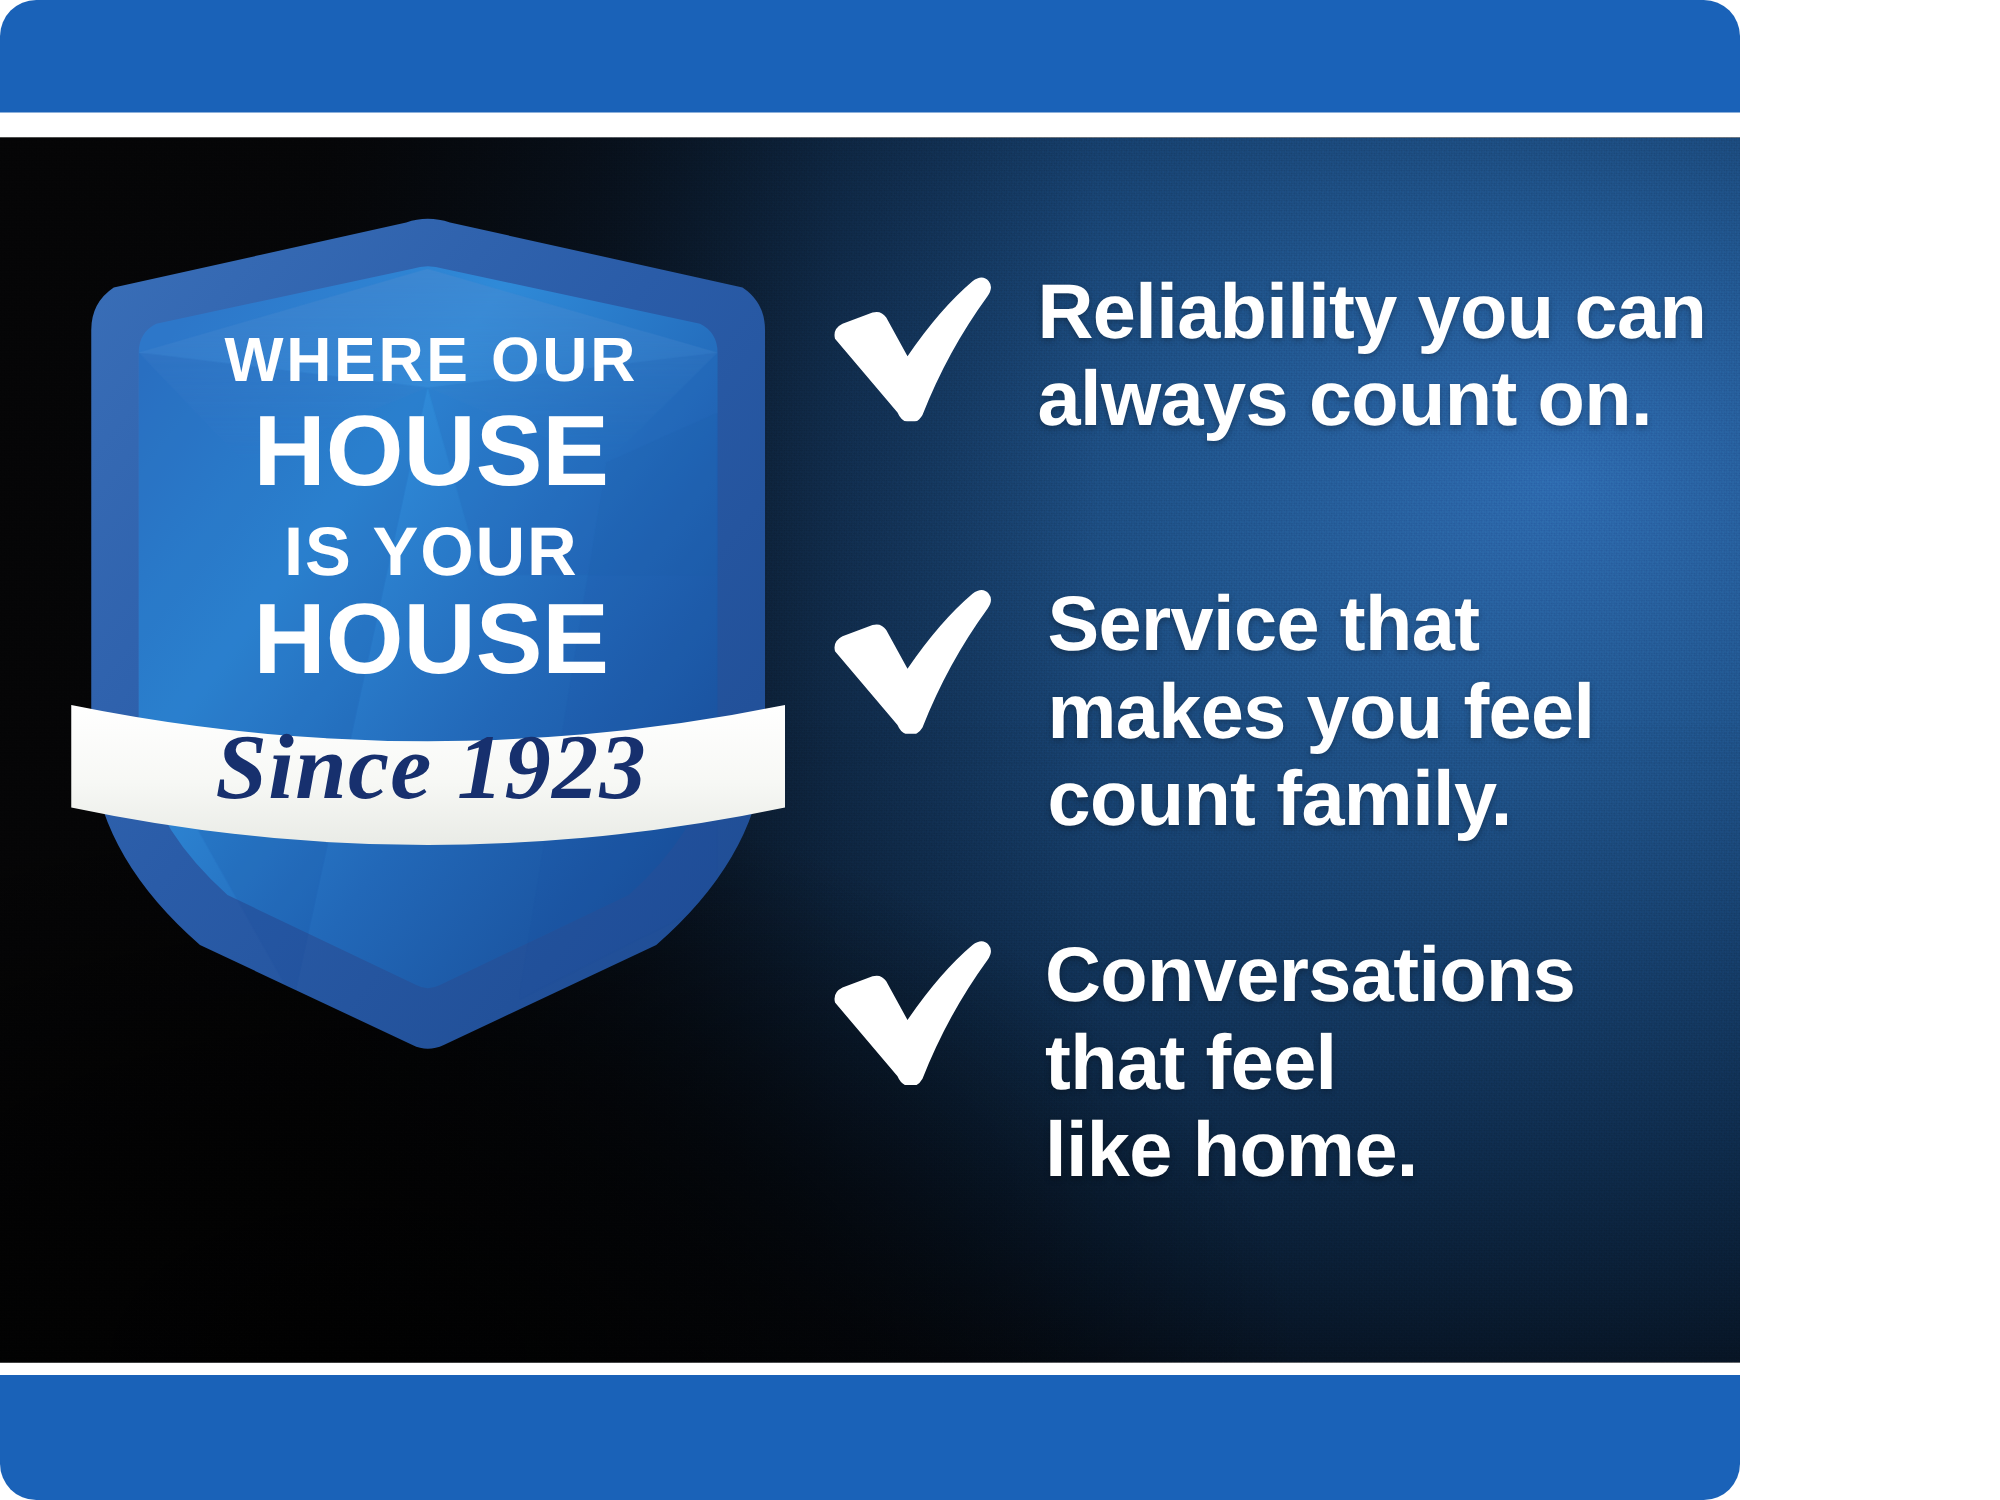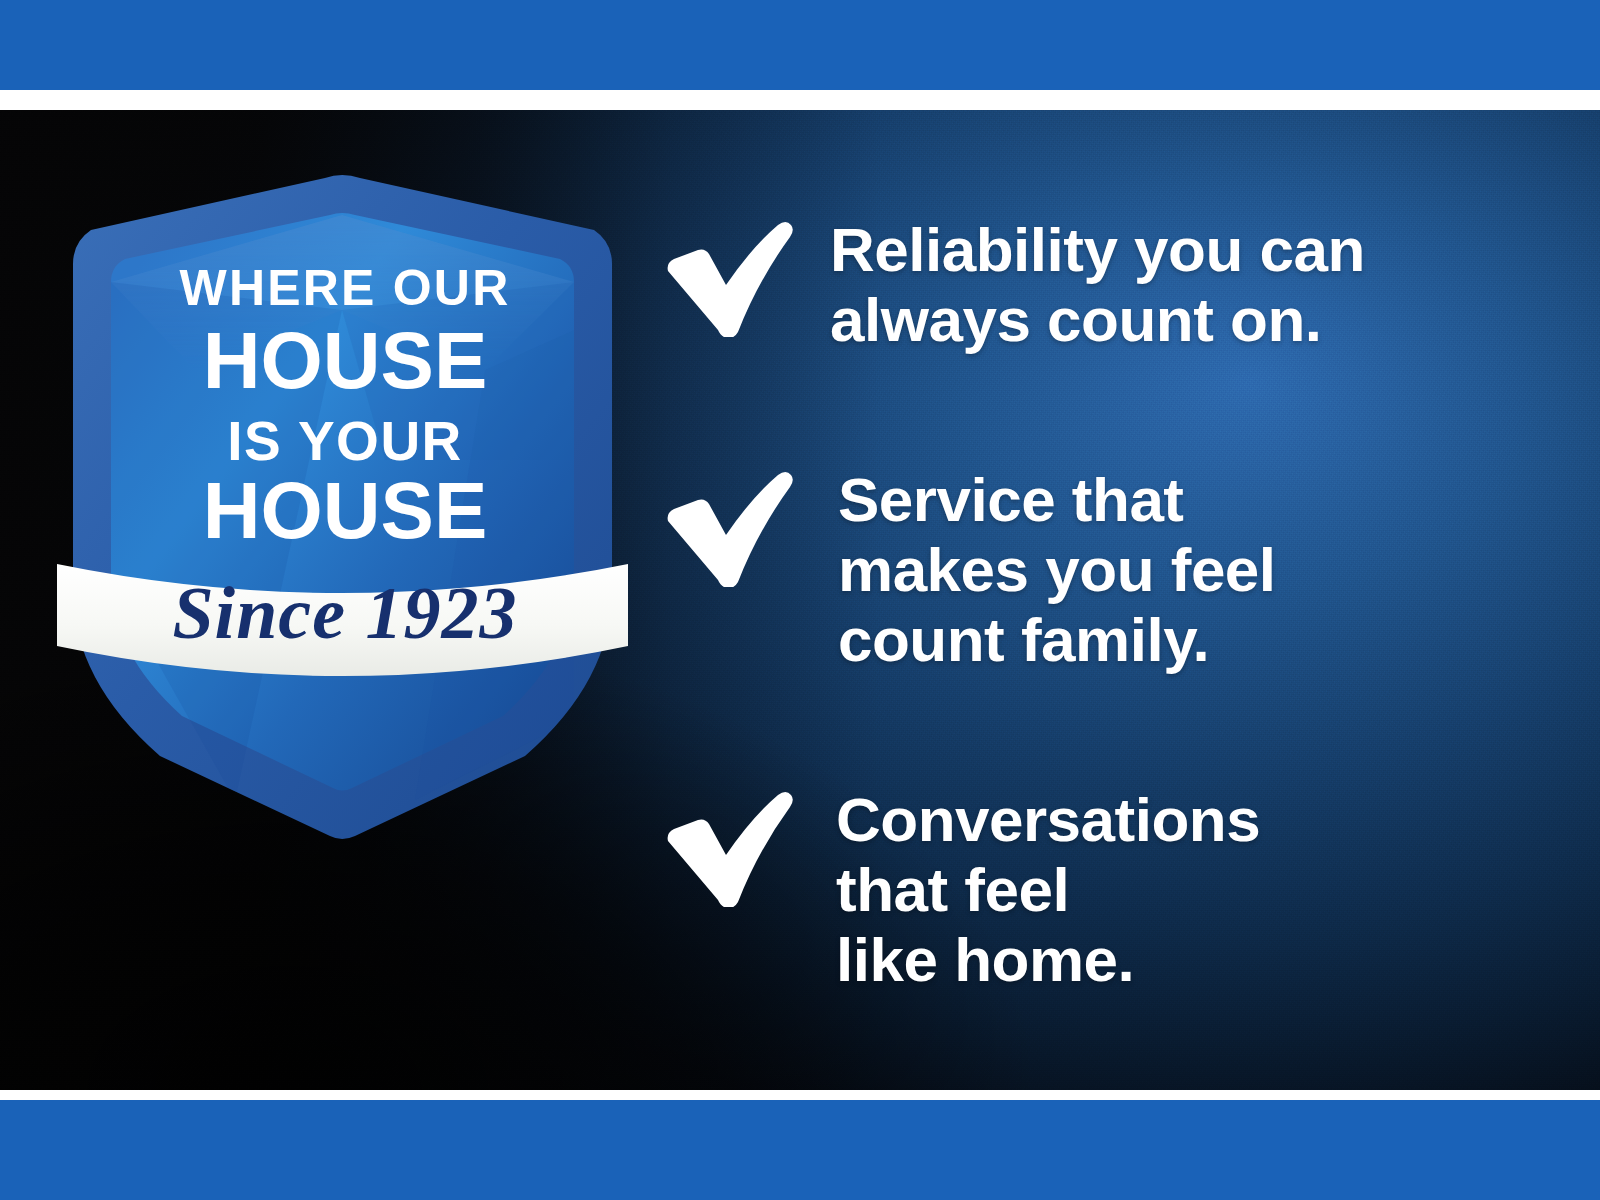--- a/index.html
+++ b/index.html
@@ -9,24 +9,25 @@
   }
   body {
     width: 1600px;
     height: 1200px;
     overflow: hidden;
     font-family: "Liberation Sans", sans-serif;
   }
 
   .poster {
     position: relative;
-    width: 1600px;
+    width: 1392px;
     height: 1200px;
     background: #ffffff;
     overflow: hidden;
+    border-radius: 29px;
   }
 
   
   .bar {
     position: absolute;
     left: 0;
     width: 1600px;
     background: #1a62b8;
   }
   .bar-top    { top: 0;     height: 90px; }
@@ -130,21 +131,21 @@
     height: 980px;
   }
   .bullet {
     position: absolute;
     left: 0;
     display: flex;
     align-items: flex-start;
   }
   .bullet-1 { top: 105px; }
   .bullet-2 { top: 355px; }
-  .bullet-3 { top: 675px; }
+  .bullet-3 { top: 636px; }
 
   .check {
     flex: 0 0 auto;
     width: 140px;
     height: 118px;
     margin-top: 4px;
   }
   .check svg { display: block; width: 100%; height: 100%; }
 
   .bullet-text {

